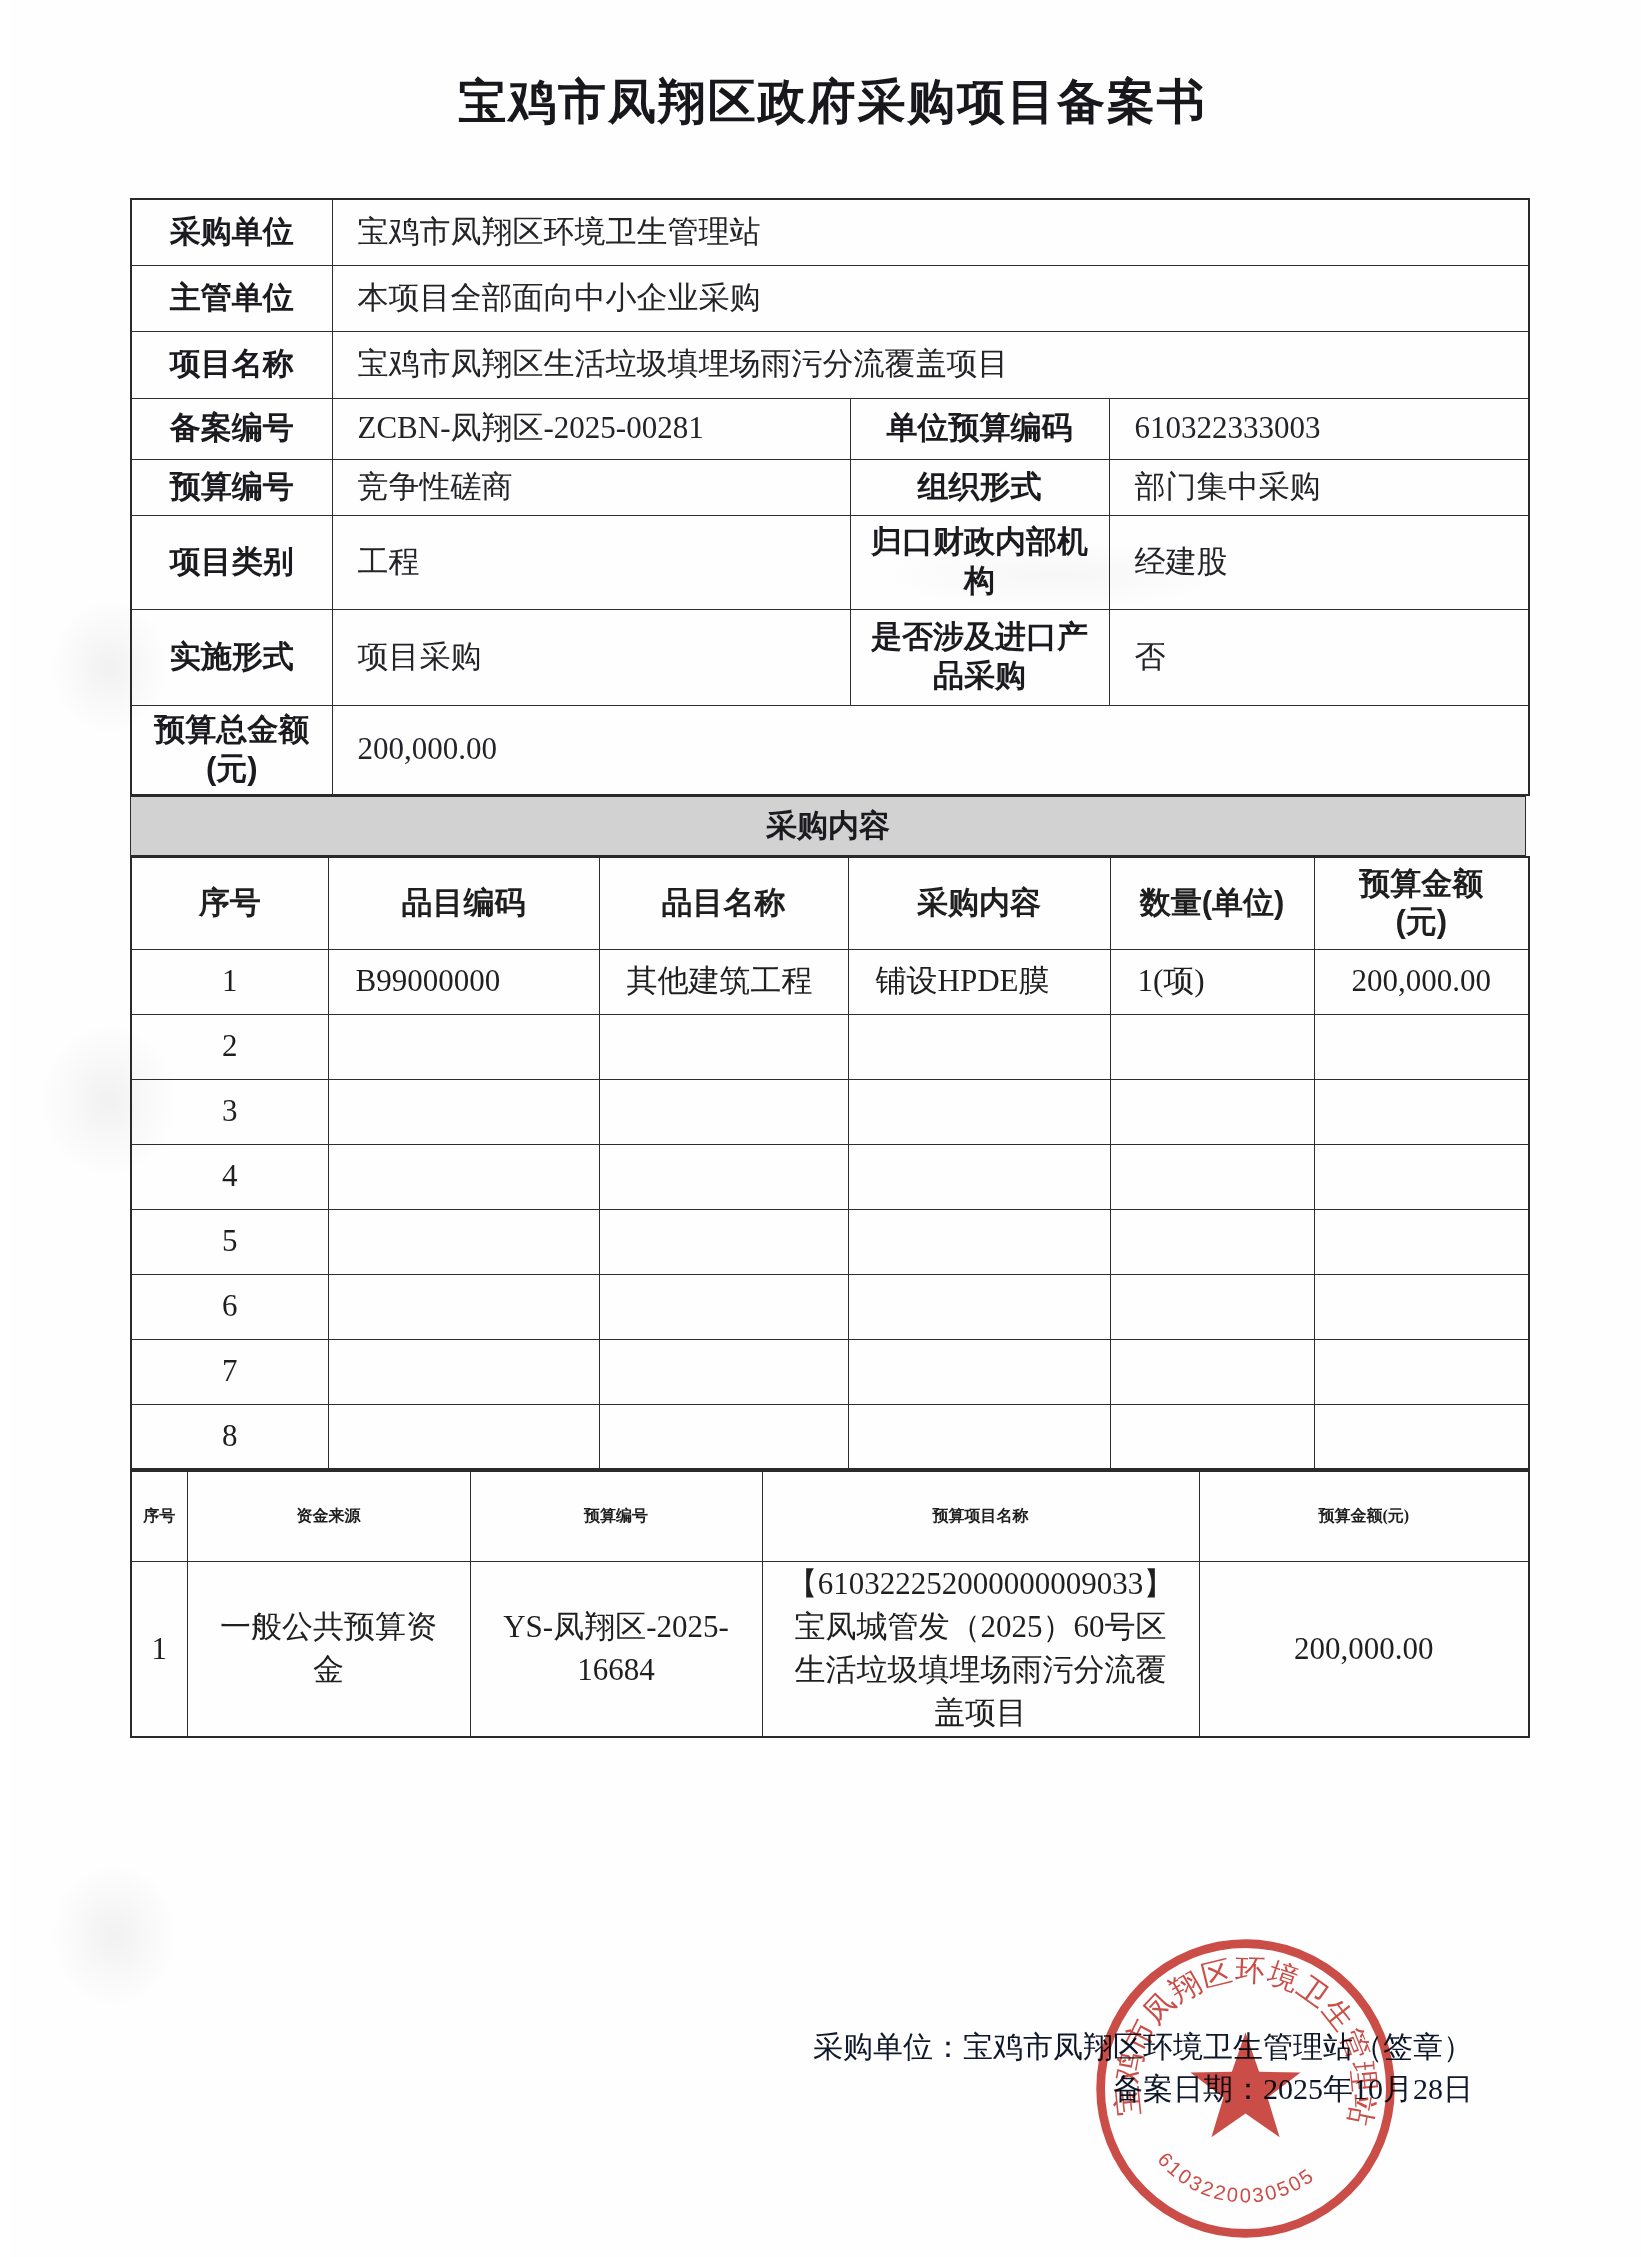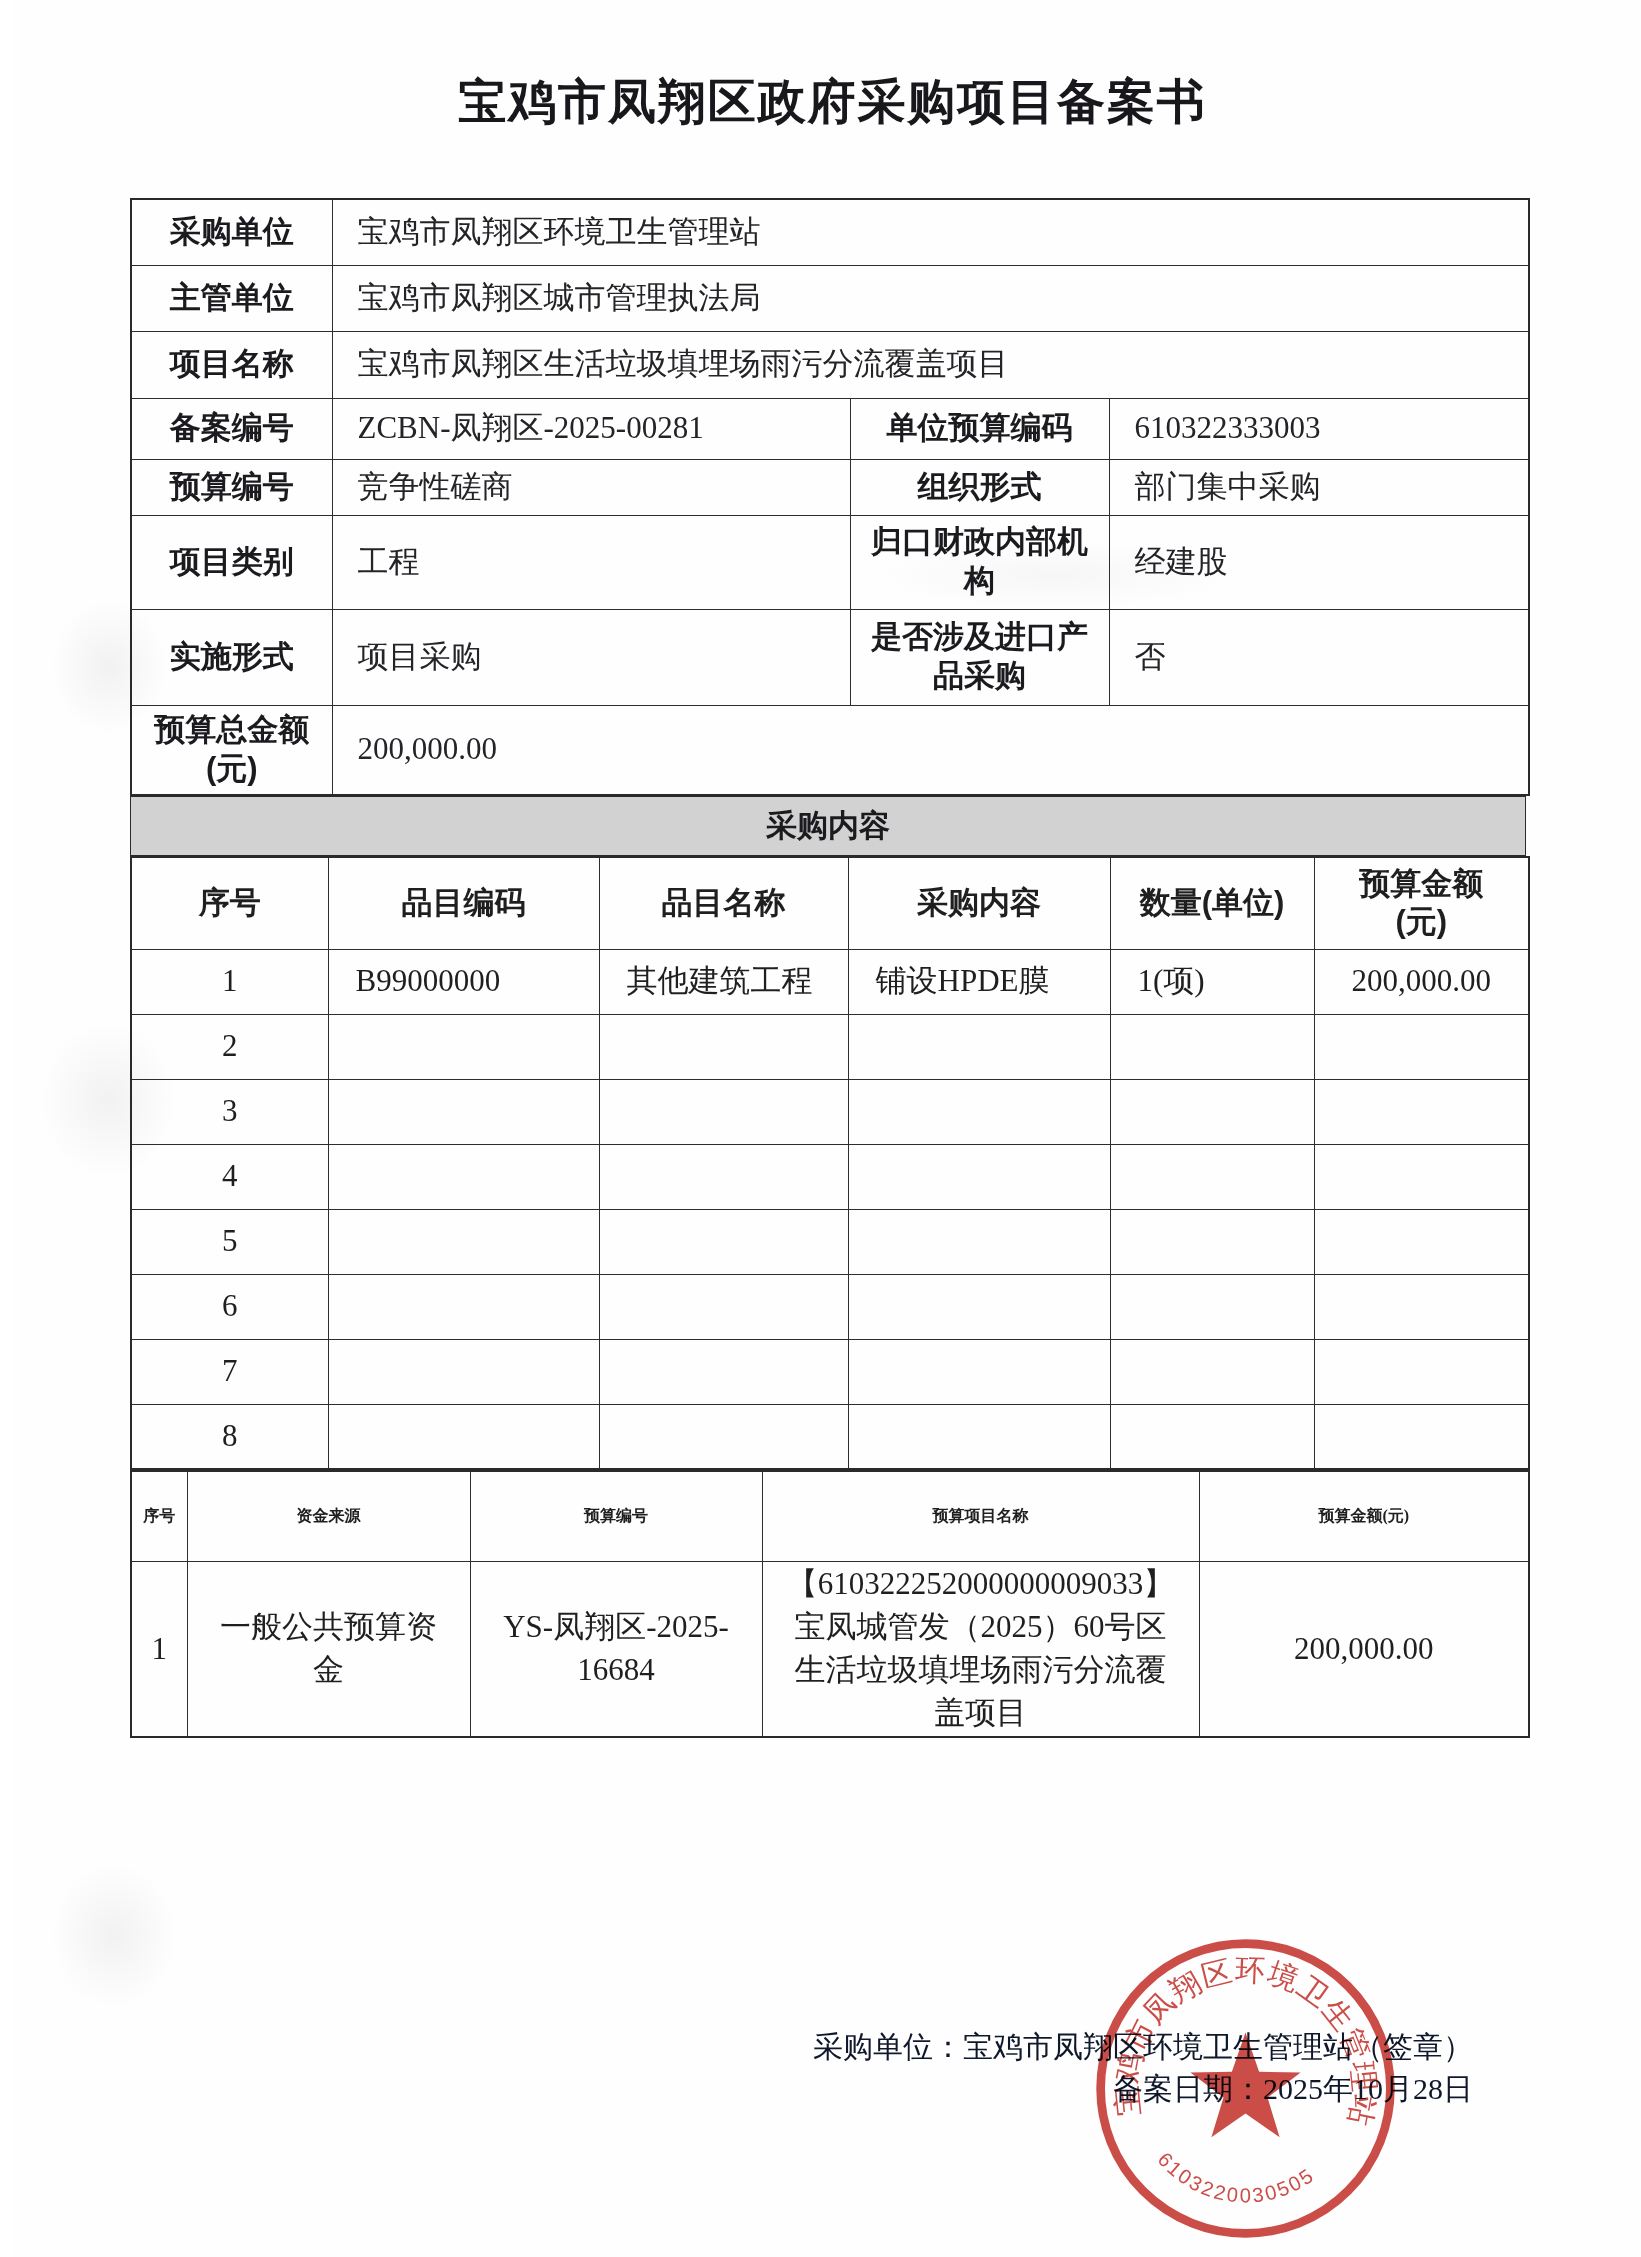--- a/index.html
+++ b/index.html
@@ -59,21 +59,21 @@
           <col style="width:259px">
           <col style="width:420px">
         </colgroup>
       <tbody id="info-body">
           <tr style="height: 66px; padding-left: 44px;">
             <td class="lab" colspan="1">采购单位</td>
             <td class="val" colspan="3">宝鸡市凤翔区环境卫生管理站</td>
           </tr>
           <tr style="height: 66px;">
             <td class="lab" colspan="1">主管单位</td>
-            <td class="val" colspan="3">宝鸡市凤翔区城市管理执法局</td>
+            <td class="val" colspan="3">本项目全部面向中小企业采购</td>
           </tr>
           <tr style="height: 67px;">
             <td class="lab" colspan="1">项目名称</td>
             <td class="val" colspan="3">宝鸡市凤翔区生活垃圾填埋场雨污分流覆盖项目</td>
           </tr>
           <tr style="height: 61px;">
             <td class="lab" colspan="1">备案编号</td>
             <td class="val" colspan="1">ZCBN-凤翔区-2025-00281</td>
             <td class="lab" colspan="1">单位预算编码</td>
             <td class="val" colspan="1">610322333003</td>

